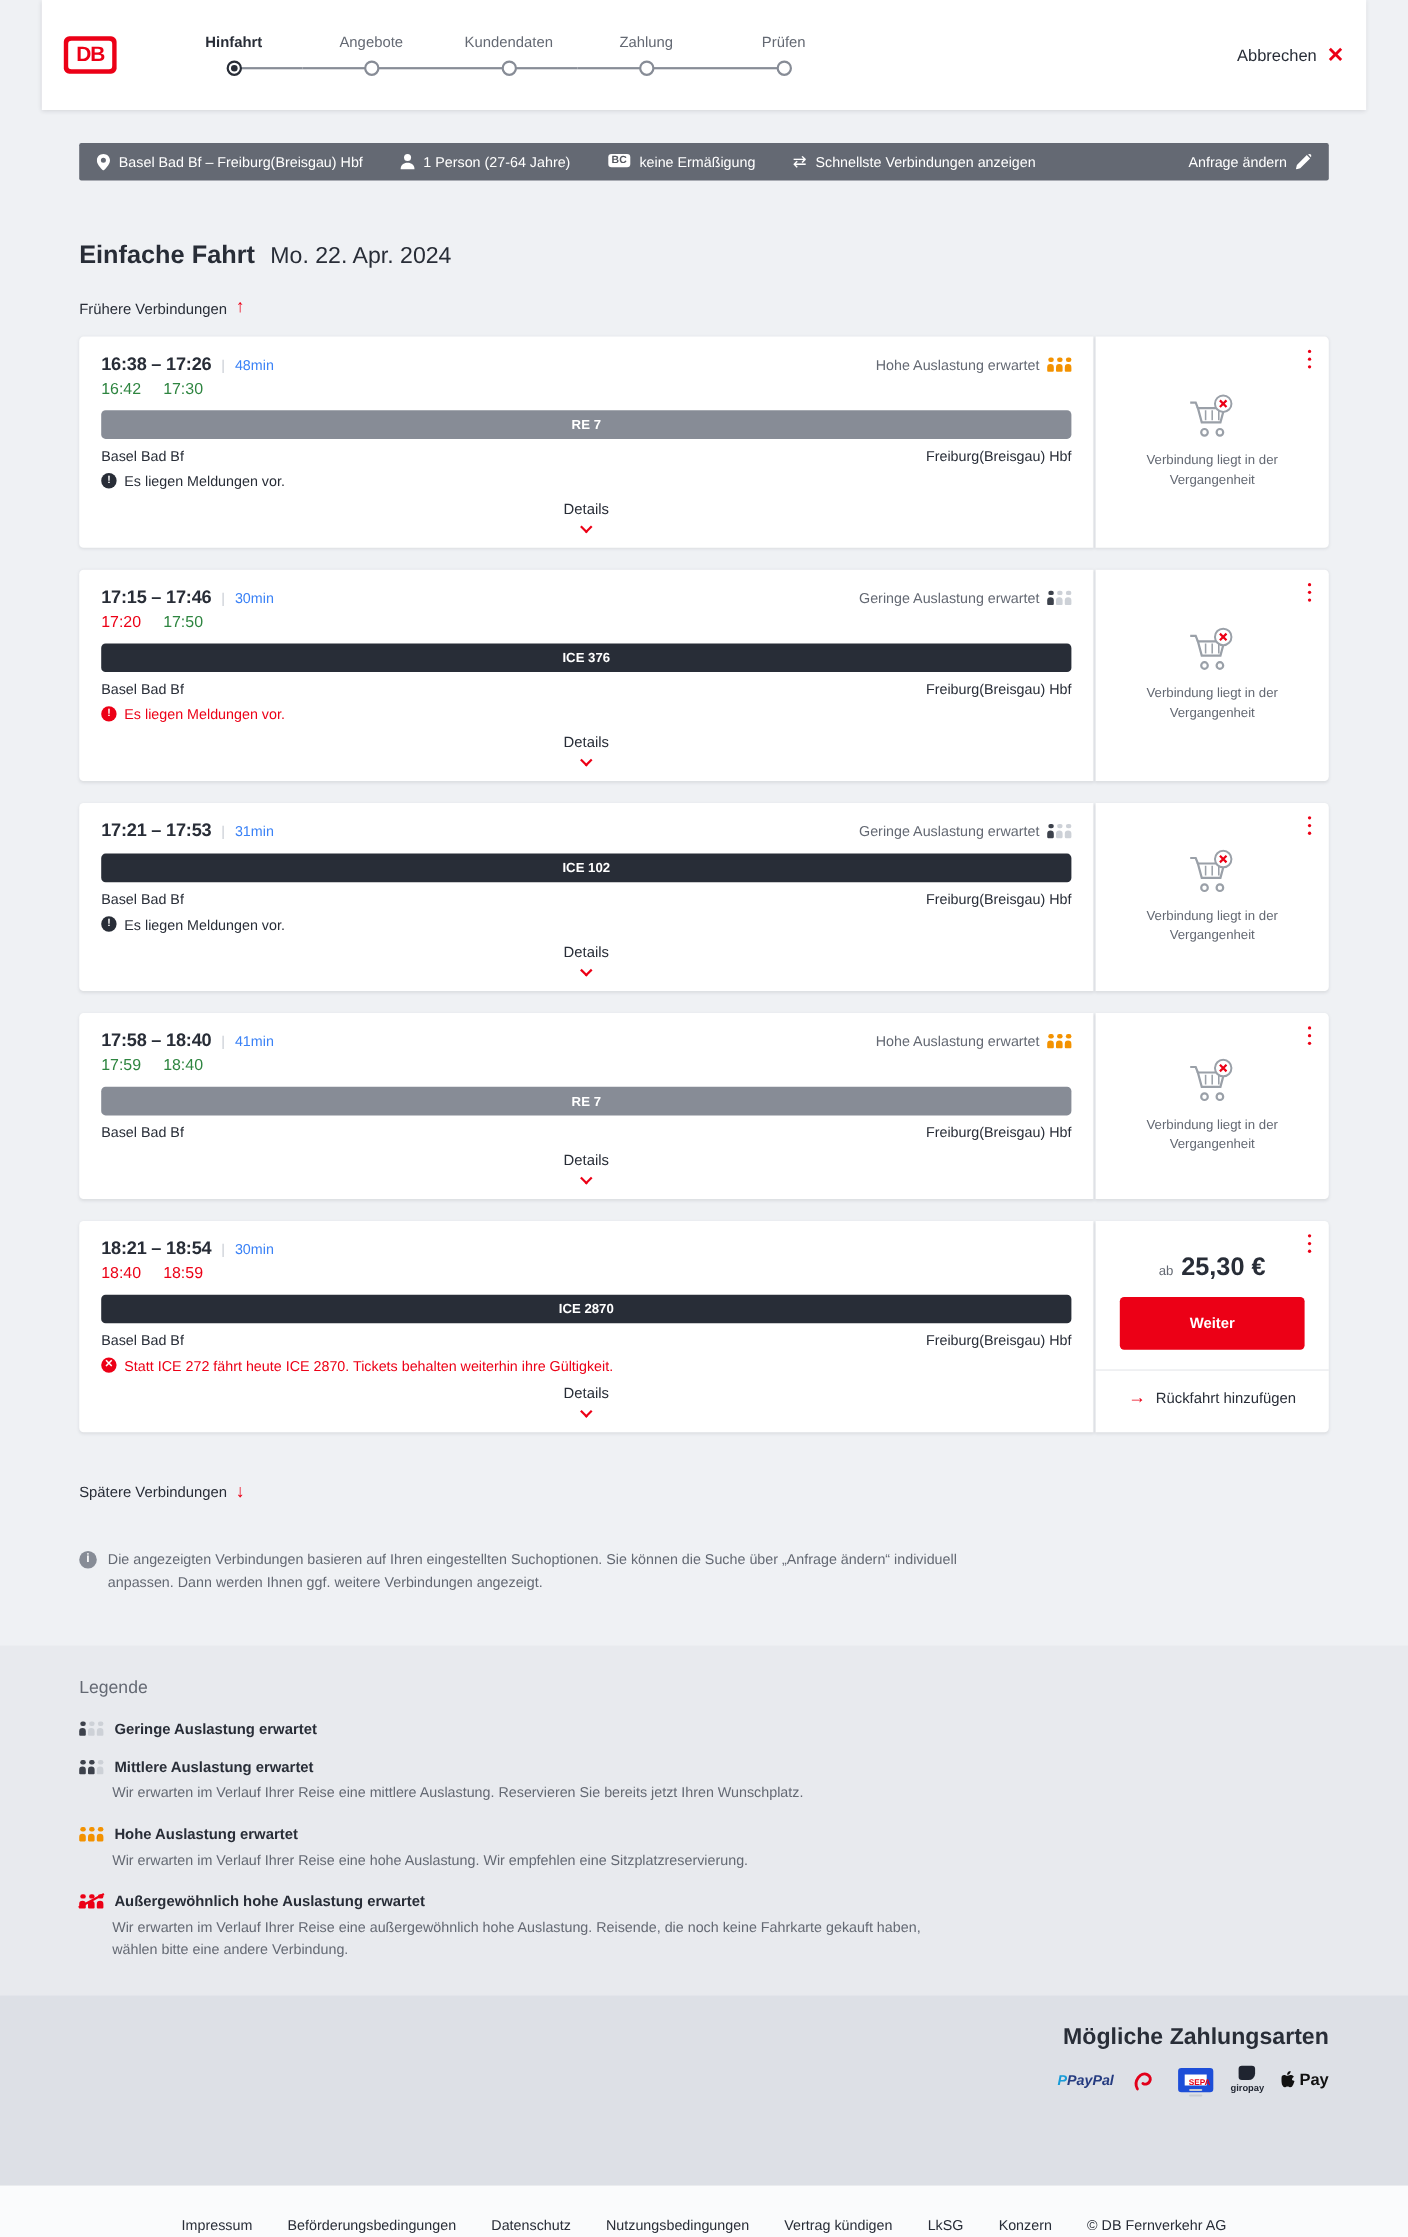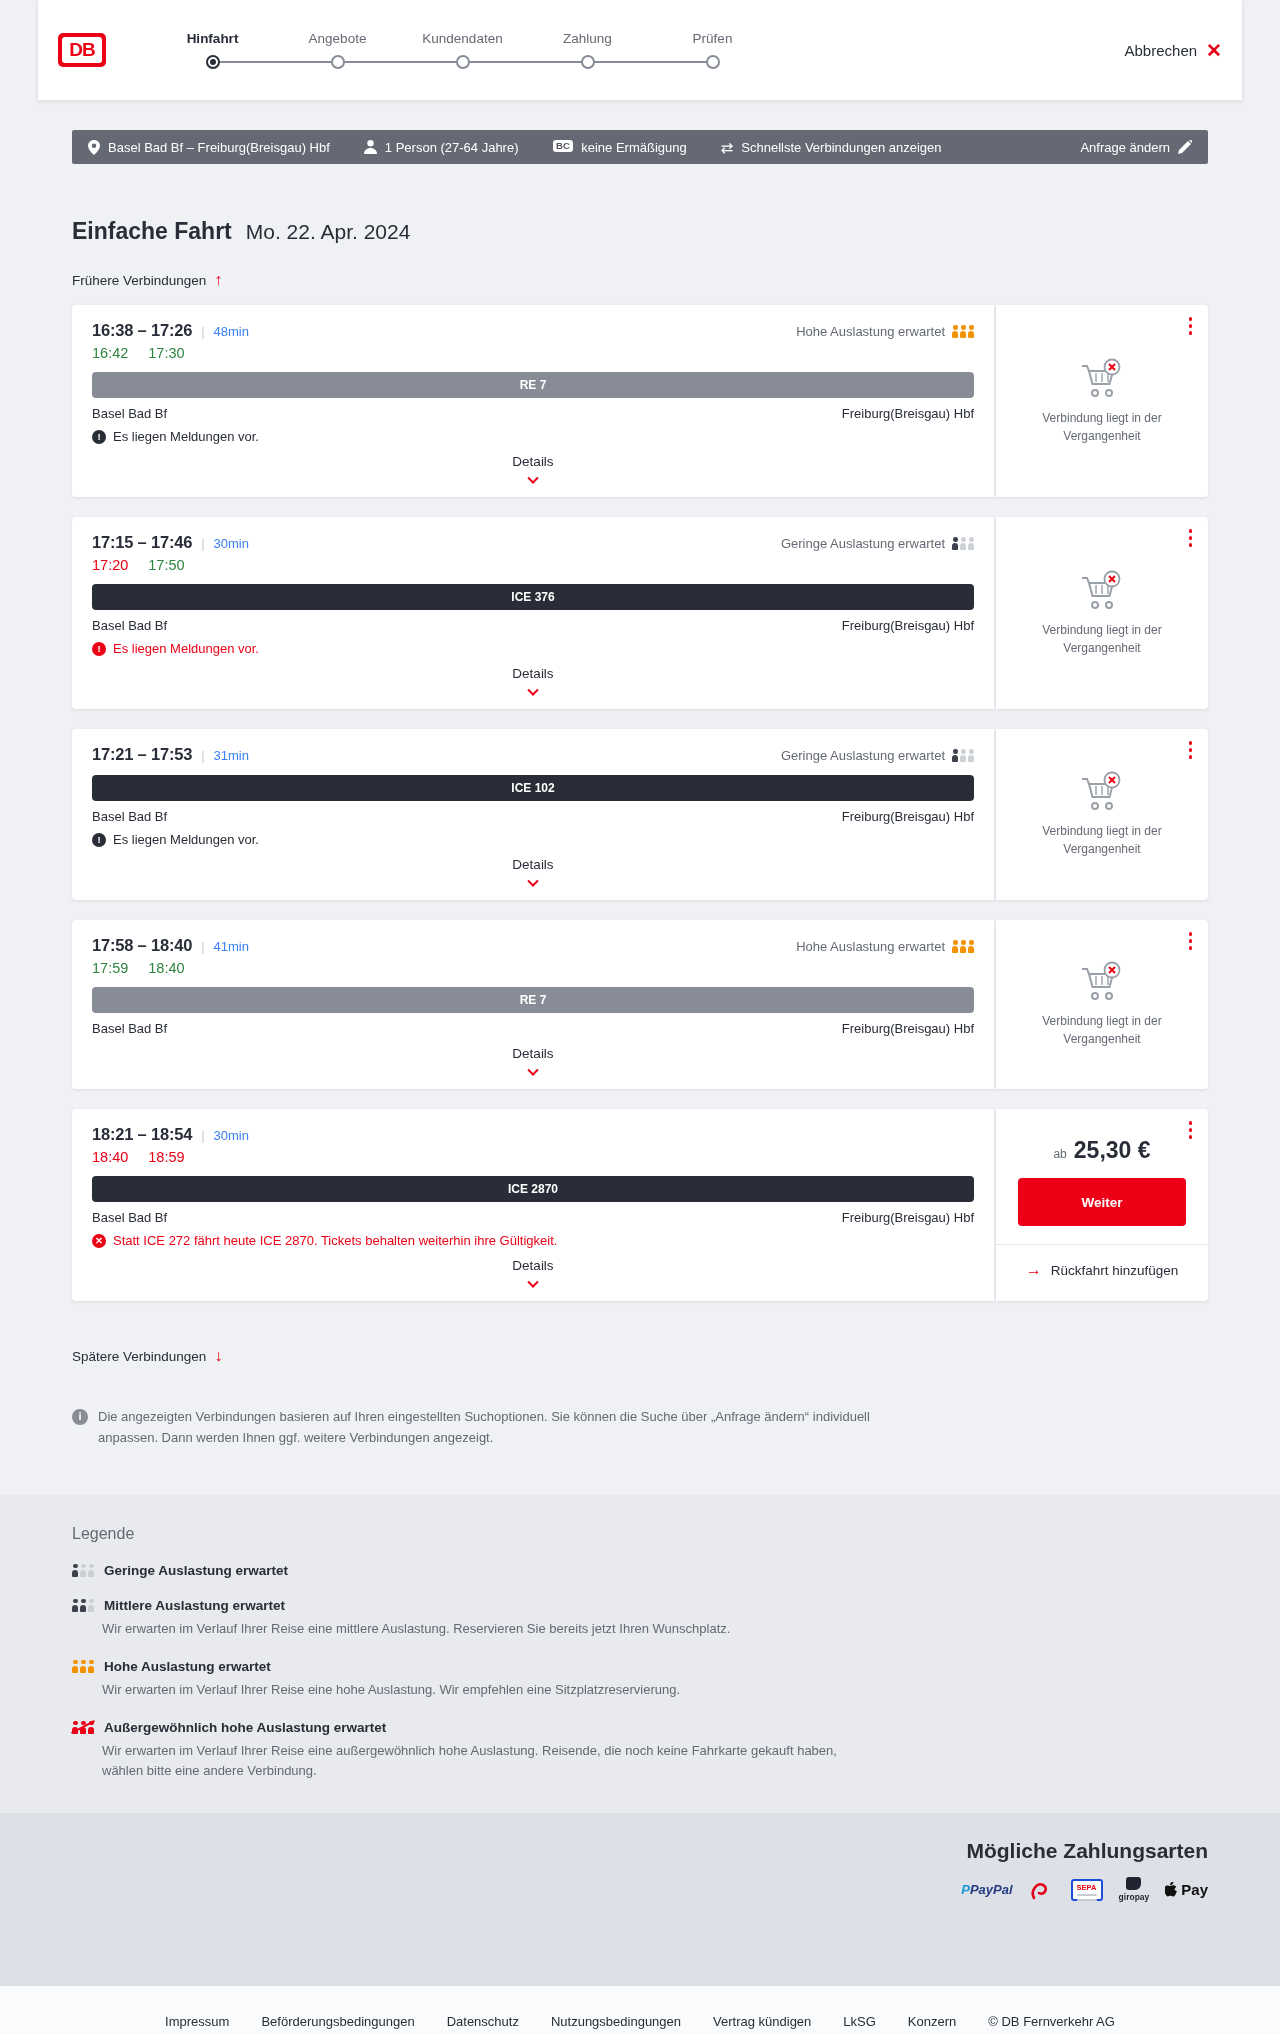--- a/index.html
+++ b/index.html
@@ -130,21 +130,21 @@
   .legend-title { font-size:16px; color:#646973; }
   .legend-item { margin-top:20px; }
   .legend-head { display:flex; align-items:center; gap:10px; font-size:13.5px; font-weight:700; }
   .legend-desc { margin:6px 0 0 30px; font-size:13px; color:#646973; line-height:1.55; max-width:760px; }
   
   .pay-section { background:#dde0e6; padding:26px 0 84px; }
   .pay-title { font-size:21px; font-weight:800; text-align:right; }
   .pay-icons { margin-top:14px; display:flex; justify-content:flex-end; align-items:center; gap:16px; }
   .pp-logo { display:flex; align-items:baseline; font-weight:700; font-style:italic; font-size:13px; color:#253b80; }
   .pp-logo .p2 { color:#179bd7; margin-left:1px; }
-  .sepa-card { width:32px; height:22px; background:#fff; border:2px solid #1d4ed8; border-radius:3px; padding:3px 4px; }
+  .sepa-card { width:32px; height:22px; background:#fff; border:6px solid #1d4ed8; border-radius:3px; padding:3px 4px; }
   .sepa-card .s { color:#ec0016; font-size:7.5px; font-weight:800; line-height:1; }
   .sepa-card .l { height:2px; background:#c7ccd3; margin-top:3px; border-radius:1px; }
   .giropay { display:flex; flex-direction:column; align-items:center; gap:2px; }
   .giropay .gp-mark { width:15px; height:13px; background:#1f2430; border-radius:3px 3px 6px 3px; }
   .giropay .gp-text { font-size:8.5px; color:#1f2430; font-weight:700; }
   .applepay { display:flex; align-items:center; gap:3px; font-size:15px; font-weight:700; color:#111; }
   
   .footer { background:#fafbfc; padding:28px 0 36px; }
   .footer-links { display:flex; justify-content:center; align-items:center; gap:32px; font-size:13px; }
   .footer-links span { cursor:pointer; }

